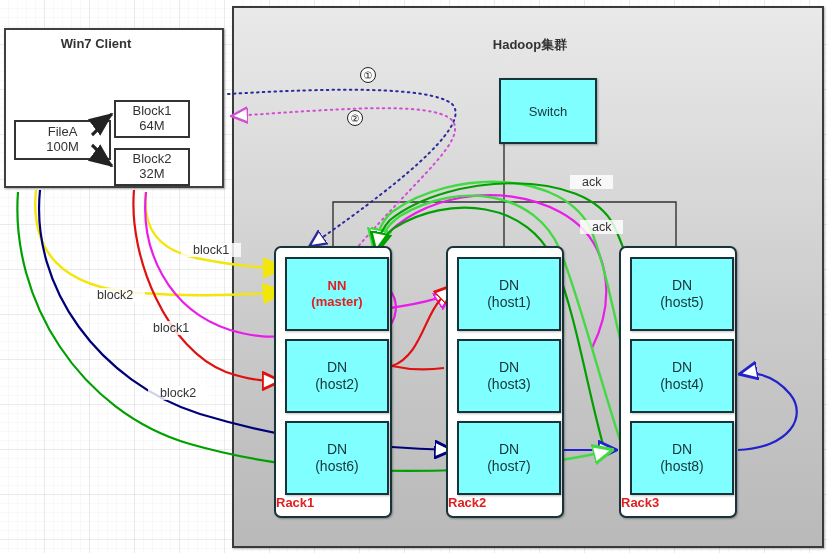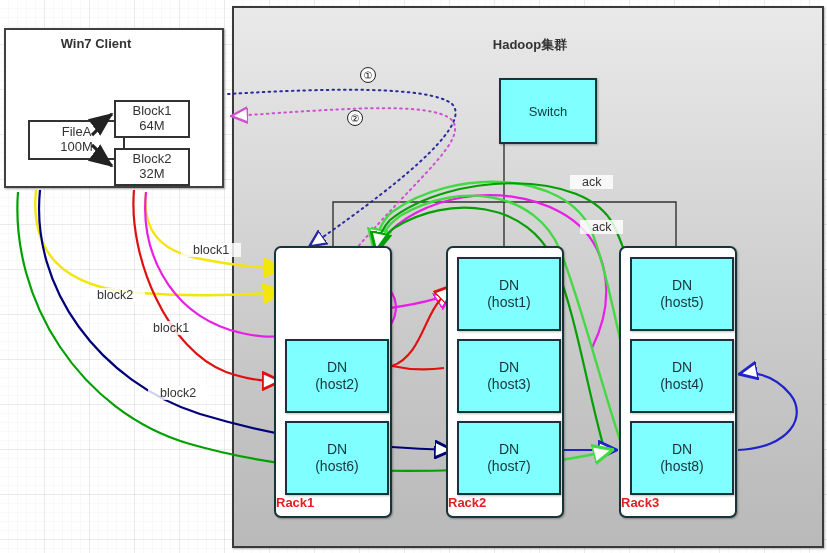--- a/index.html
+++ b/index.html
@@ -31,21 +31,21 @@
   }
   #client-title{
     left:4px;top:36px;width:184px;text-align:center;
     font-size:13px;font-weight:bold;color:#333333;
   }
   .plainbox{
     background:#ffffff;border:2px solid #333333;
     display:flex;flex-direction:column;align-items:center;justify-content:center;
     font-size:13px;color:#333333;line-height:1.15;
   }
-  #file-a{left:28px;top:120px;width:97px;height:40px;align-items:center;}
+  #file-a{left:14px;top:120px;width:97px;height:40px;align-items:center;}
   #block1-box{left:114px;top:100px;width:76px;height:38px;}
   #block2-box{left:114px;top:148px;width:76px;height:38px;}
 
   
   #cluster-panel{
     left:232px;top:6px;width:592px;height:542px;
     border:2px solid #3a3a3a;
     background:linear-gradient(to bottom,#e9e9e9 0%,#dedede 22%,#c9c9c9 62%,#b9b9b9 100%);
     box-shadow:1px 1px 2px rgba(0,0,0,0.3);
   }
@@ -259,20 +259,24 @@
       <path d="M564,450 L616,450" stroke="#2222cc" stroke-width="2.2" fill="none" marker-end="url(#ah-blue)"></path>
       <path d="M738,450 C790,448 808,416 790,394 C772,372 750,372 740,374" stroke="#2222cc" stroke-width="2.2" fill="none" marker-end="url(#ah-blue)"></path>
     </g>
 
     <g>
       <path d="M500,467 C560,462 596,454 612,450" stroke="#44d944" stroke-width="2.4" fill="none" marker-end="url(#ah-lgreen)"></path>
     </g>
   </svg>
 
   <div class="abs rack" id="rack-1">
+    <div class="node n0 master">
+      <span>NN</span>
+      <span>(master)</span>
+    </div>
     <div class="node n1">
       <span>DN</span>
       <span>(host2)</span>
     </div>
     <div class="node n2">
       <span>DN</span>
       <span>(host6)</span>
     </div>
     <div class="rack-label">Rack1</div>
   </div>

